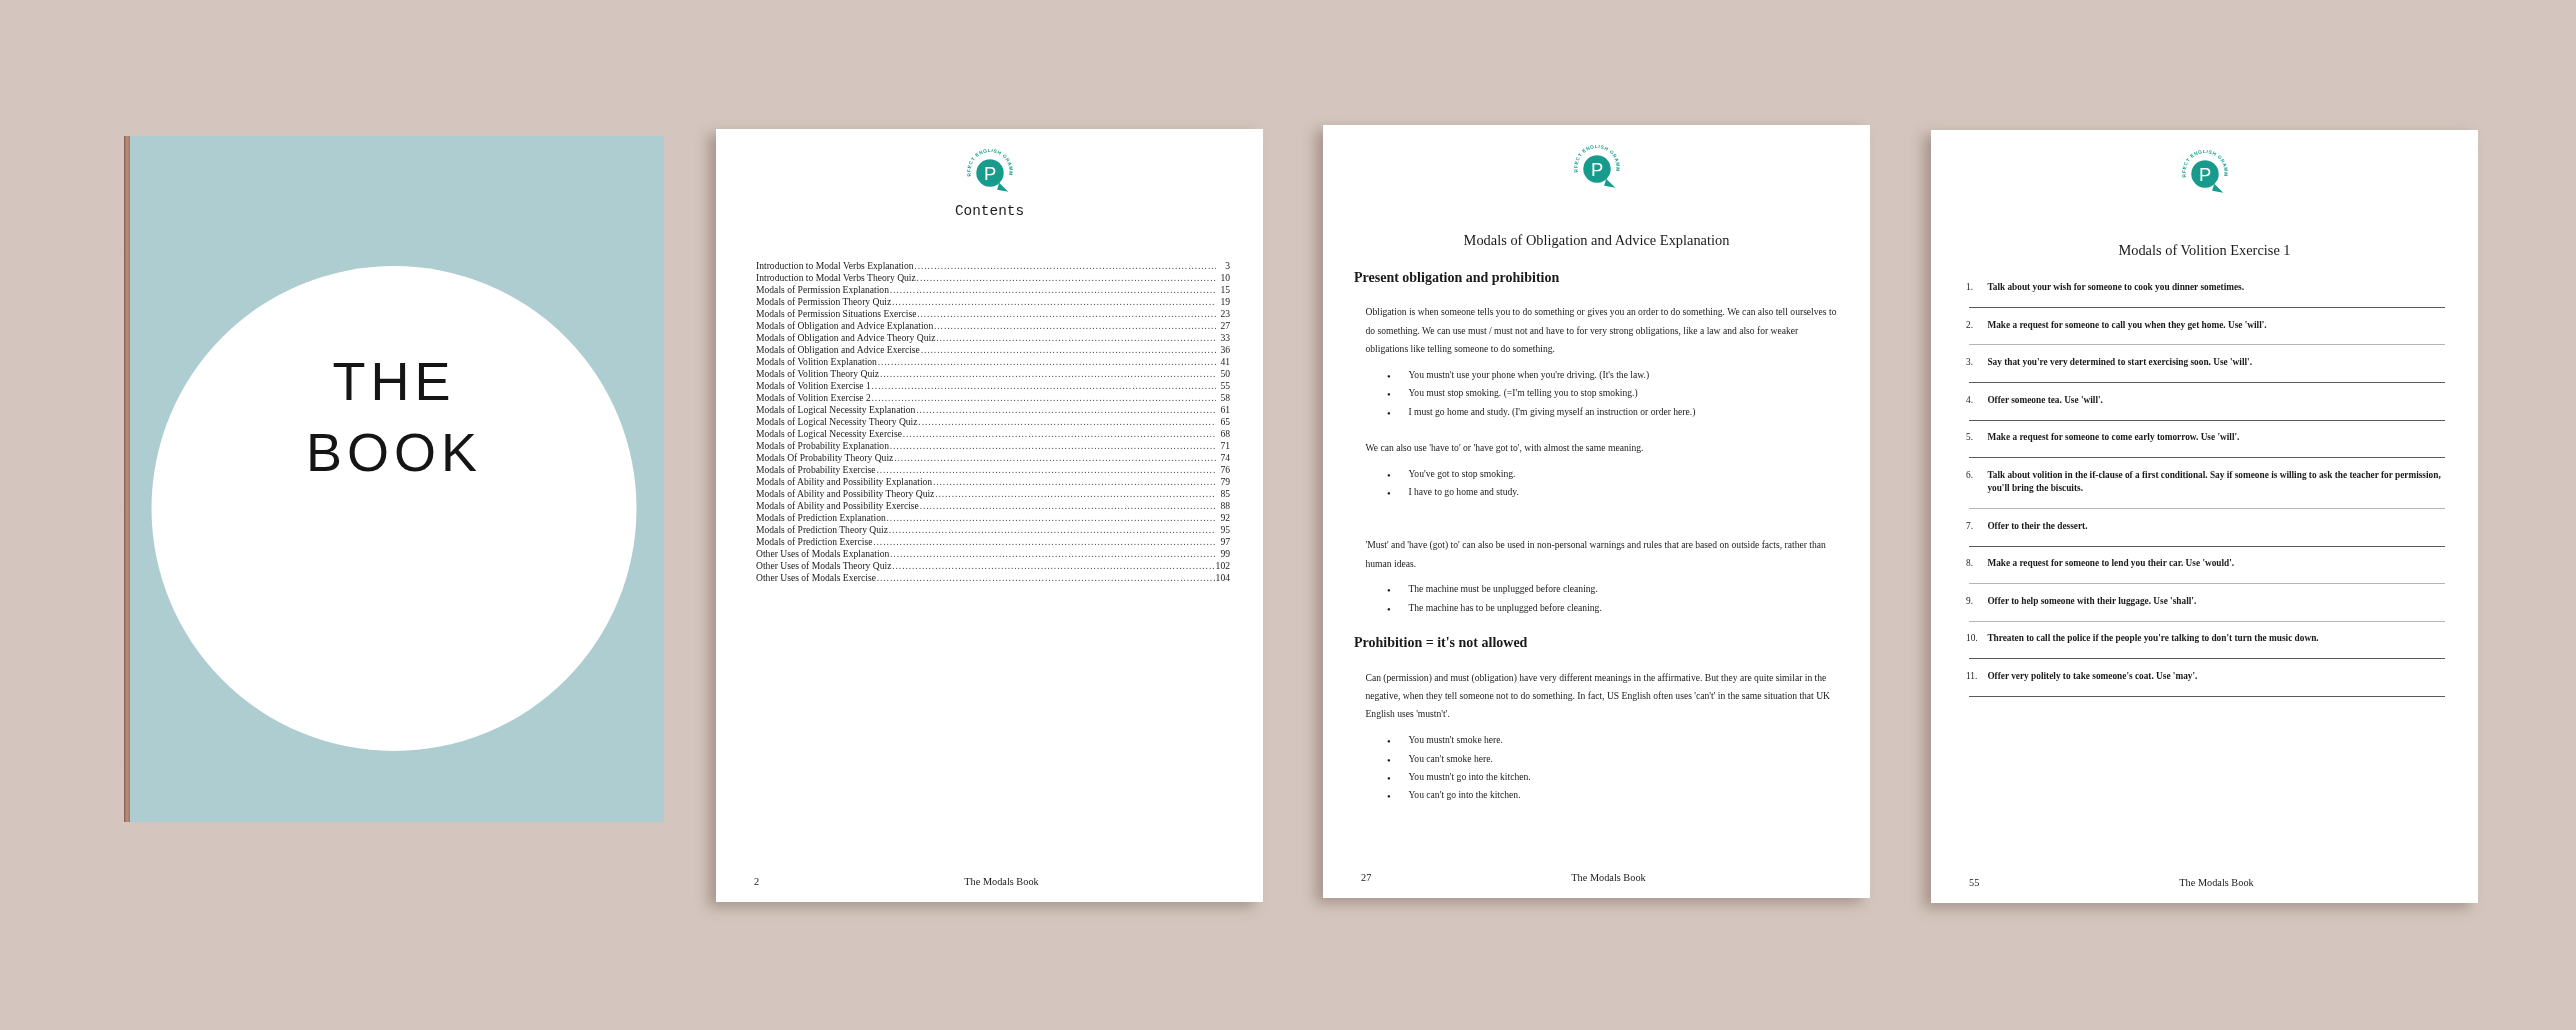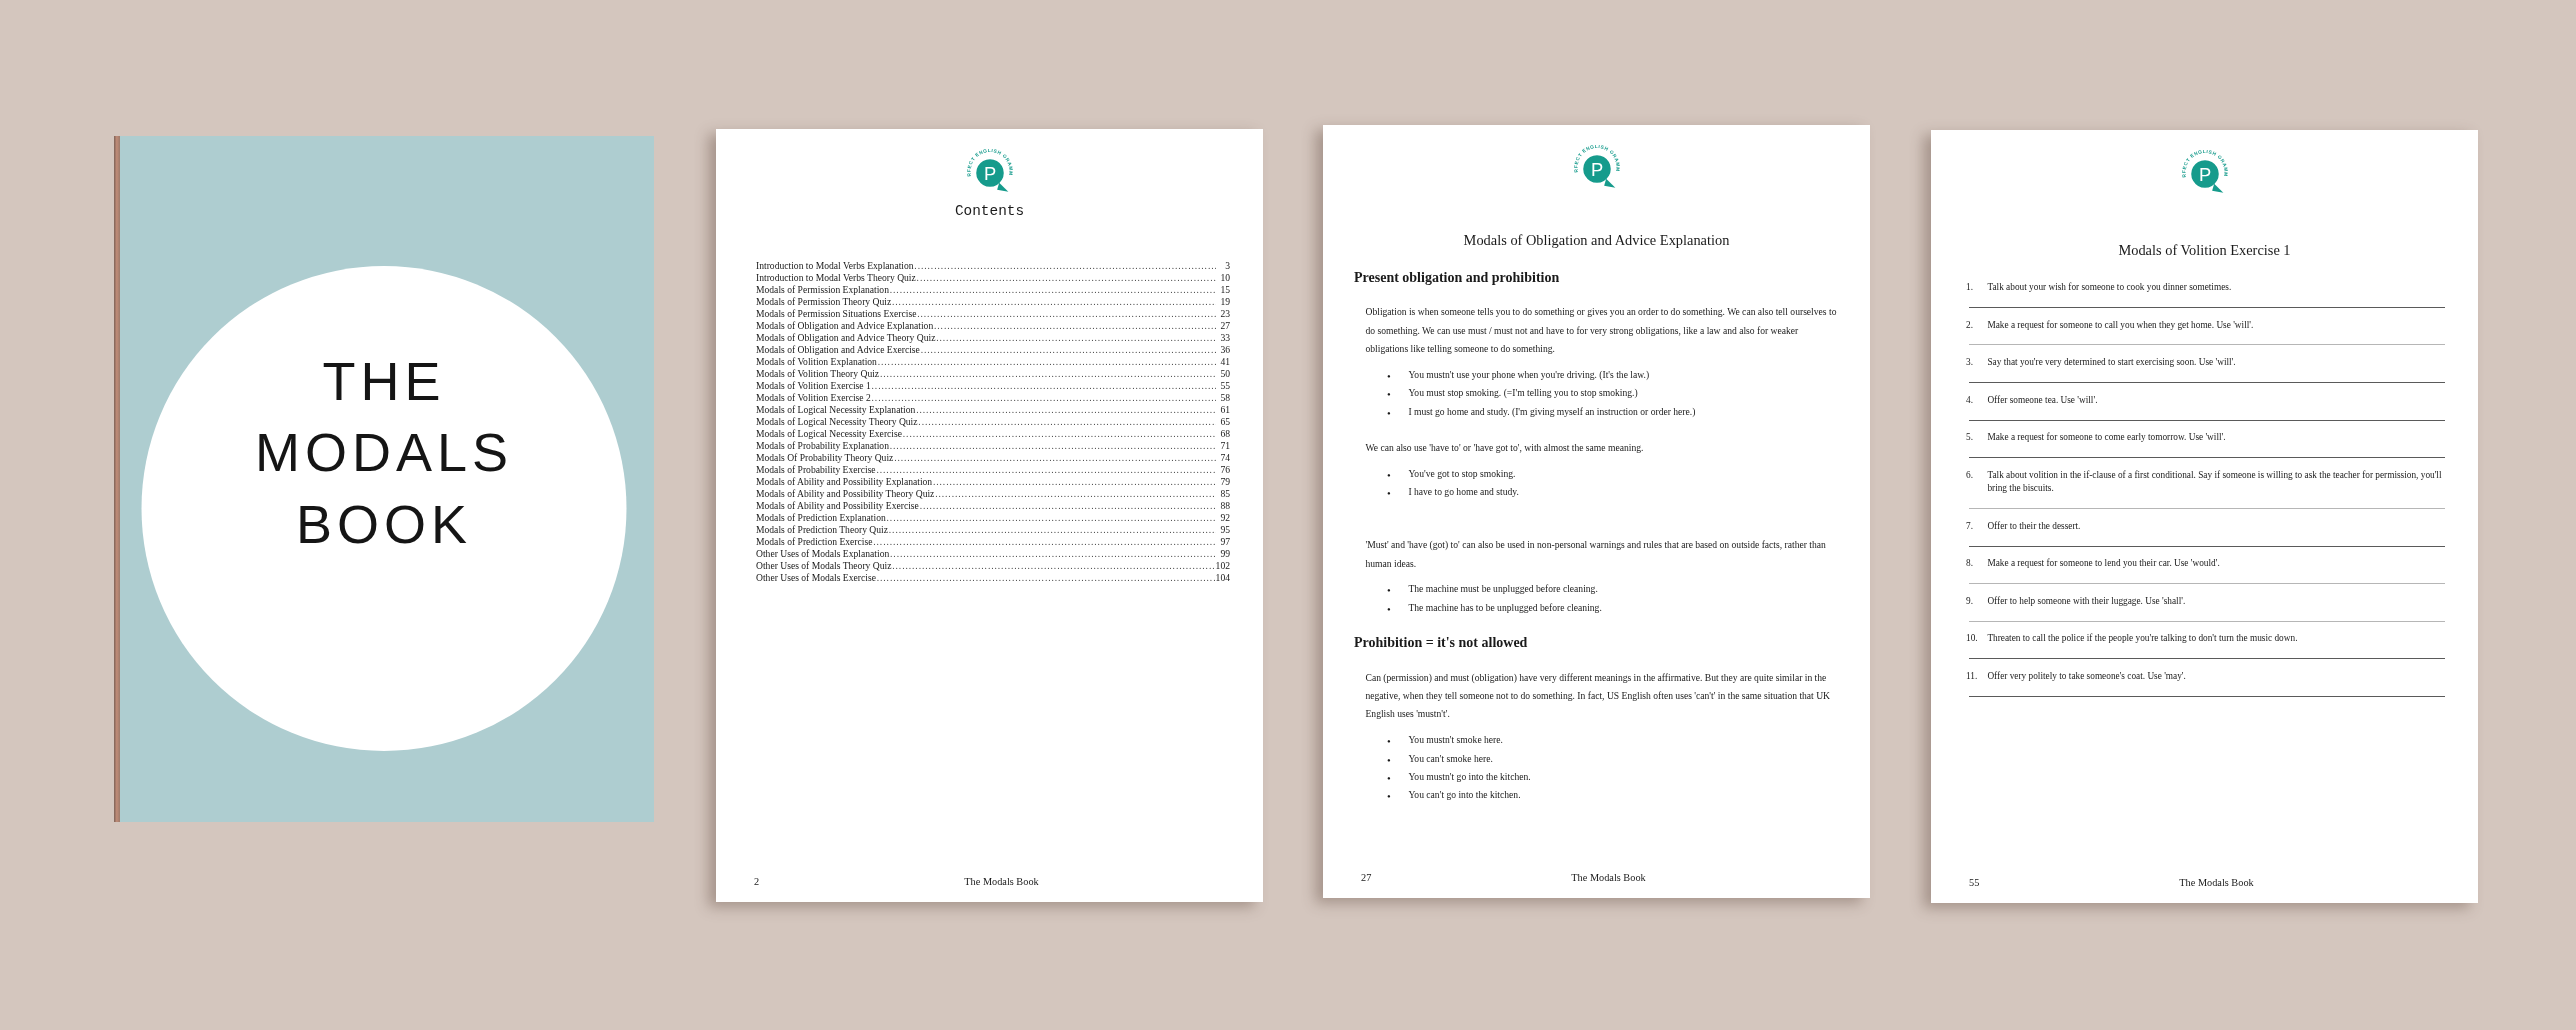--- a/index.html
+++ b/index.html
@@ -13,21 +13,21 @@
 
   
   .sheet{
     position:absolute;
     background:#ffffff;
     box-shadow: -8.2px 5px 13px rgba(90,65,55,.38);
   }
 
   
   #cover{
-    left:114px; top:136px; width:540px; height:686px;
+    left:124px; top:136px; width:540px; height:686px;
     background:#aecdd0;
     box-shadow:none;
     overflow:hidden;
   }
   #cover .spine{
     position:absolute;left:0;top:0;width:5.8px;height:100%;
     background:linear-gradient(to right,#7d6257 0%,#c08c78 45%,#9d7a6b 100%);
   }
   #cover .coverShadow{
     position:absolute;left:0;top:0;width:100%;height:100%;
@@ -157,38 +157,37 @@
   }
   .exitem{margin-bottom:0;}
   .exitem .row{
     display:flex;
     line-height:1.45;
   }
   .exitem .num{
     flex:0 0 21.4px;
     text-align:left;
   }
-  .exitem .txt{flex:1 1 auto;}
+  .exitem .txt{flex:1 1 auto;font-weight:bold;}
   .exitem .rule{
     border-bottom:0.8px solid #5a5a5a;
     margin:12.4px 3.3px 10.7px 3.3px;
     height:0;
   }
   .exitem.light .rule{border-bottom-color:#b6b6b6;}
 </style>
 </head>
 <body>
 
 <div class="sheet" id="cover">
   <div class="spine"></div>
   <div class="circle"></div>
 
   <div class="title">
     <span>THE</span>
-    <span>MODALS</span>
     <span>BOOK</span>
   </div>
 
   <div class="subtitle">EXPLANATIONS AND EXERCISES</div>
 
   <svg class="coverLogo" viewBox="0 0 100 100">
     <defs>
         <path id="arcW" d="M 14,56 A 38,38 0 1 1 86,56"></path>
       </defs>
     <path d="M50 20 a27 27 0 1 1 -0.01 0 Z" fill="#ffffff"></path>

